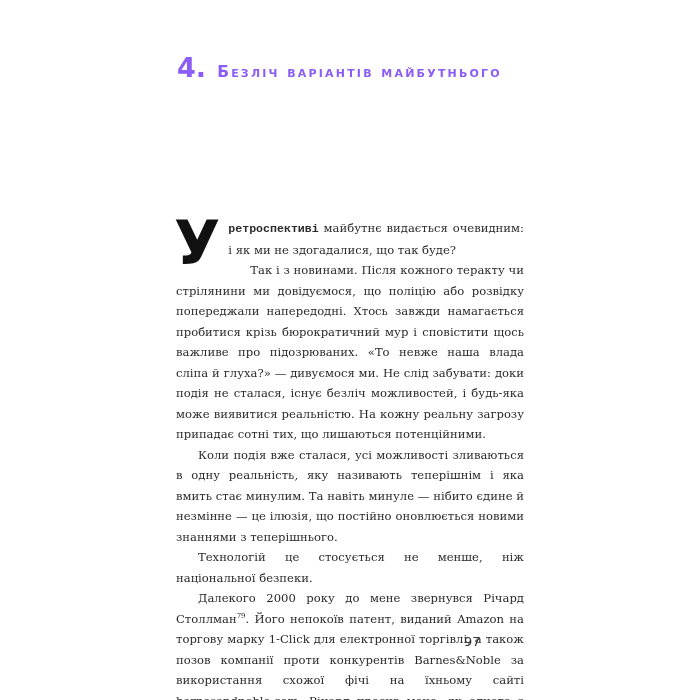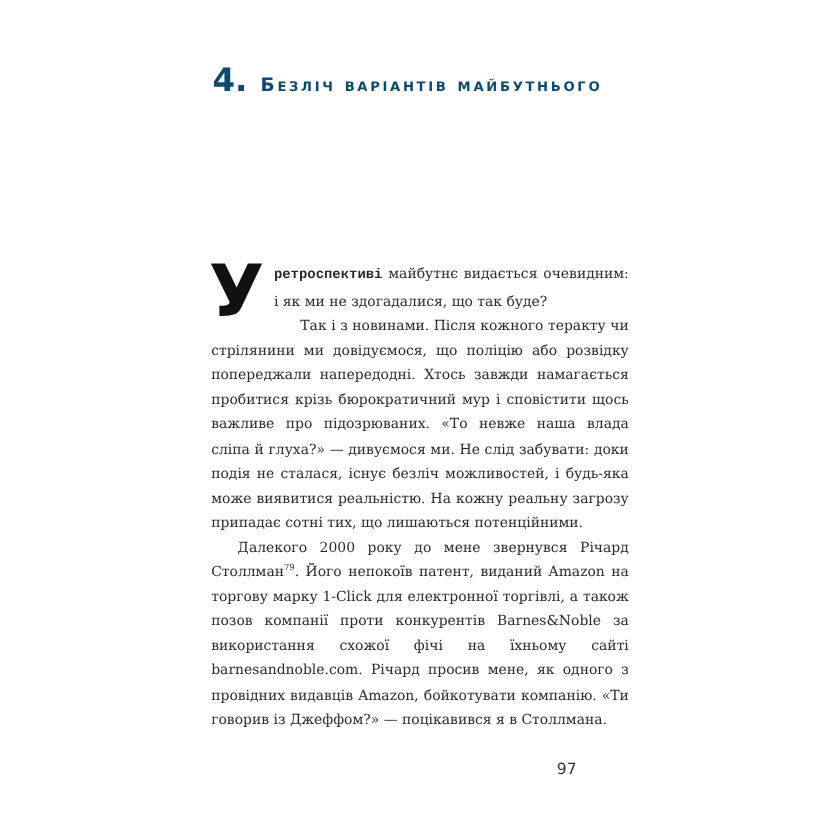--- a/index.html
+++ b/index.html
@@ -1,19 +1,19 @@
 <!DOCTYPE html>
 <html><head>
 <meta charset="utf-8">
 <style>
   html, body { margin: 0; padding: 0; background: #ffffff; }
   body { width: 700px; height: 700px; position: relative; overflow: hidden; color: #222; }
   .chapter-title {
     position: absolute; left: 177px; top: 52px;
-    font-family: "DejaVu Sans", sans-serif; color: #0c4a6e;
+    font-family: "DejaVu Sans", sans-serif; color: #8b5cf6;
     white-space: nowrap;
   }
   .chapter-num { font-size: 27px; font-weight: bold; }
   .chapter-text { font-size: 15.5px; font-weight: bold; letter-spacing: 2.2px; margin-left: 6px; }
   .body-text {
     position: absolute; left: 176px; top: 218px; width: 348px;
     font-family: "DejaVu Serif", serif; font-size: 11.6px; line-height: 20.5px;
     color: #2a2a2a; text-align: justify;
   }
   .body-text p { margin: 0; text-indent: 22px; }
@@ -33,17 +33,19 @@
 <body>
 
 <div class="chapter-title">
   <span class="chapter-num">4.</span>
   <span class="chapter-text" style="font-variant: small-caps;">Безліч варіантів майбутнього</span>
 </div>
 
 <div class="body-text">
   <p class="first"><span class="dropcap">У</span><span class="lead">ретроспективі</span><span> майбутнє видається очевидним: і як ми не здогадалися, що так буде?</span></p>
   <p>Так і з новинами. Після кожного теракту чи стрілянини ми довідуємося, що поліцію або розвідку попереджали напередодні. Хтось завжди намагається пробитися крізь бюрократичний мур і сповістити щось важливе про підозрюваних. «То невже наша влада сліпа й глуха?» — дивуємося ми. Не слід забувати: доки подія не сталася, існує безліч можливостей, і будь-яка може виявитися реальністю. На кожну реальну загрозу припадає сотні тих, що лишаються потенційними.</p>
+  <p>Коли подія вже сталася, усі можливості зливаються в одну реальність, яку називають теперішнім і яка вмить стає минулим. Та навіть минуле — нібито єдине й незмінне — це ілюзія, що постійно оновлюється новими знаннями з теперішнього.</p>
+  <p>Технологій це стосується не менше, ніж національної безпеки.</p>
   <p><span>Далекого 2000 року до мене звернувся Річард Столлман</span><sup>79</sup><span>. Його непокоїв патент, виданий Amazon на торгову марку 1-Click для електронної торгівлі, а також позов компанії проти конкурентів Barnes&amp;Noble за використання схожої фічі на їхньому сайті barnesandnoble.com. Річард просив мене, як одного з провідних видавців Amazon, бойкотувати компанію. «Ти говорив із Джеффом?» — поцікавився я в Столлмана.</span></p>
 
 </div>
 
 <div class="page-num">97</div>
 
 </body></html>

